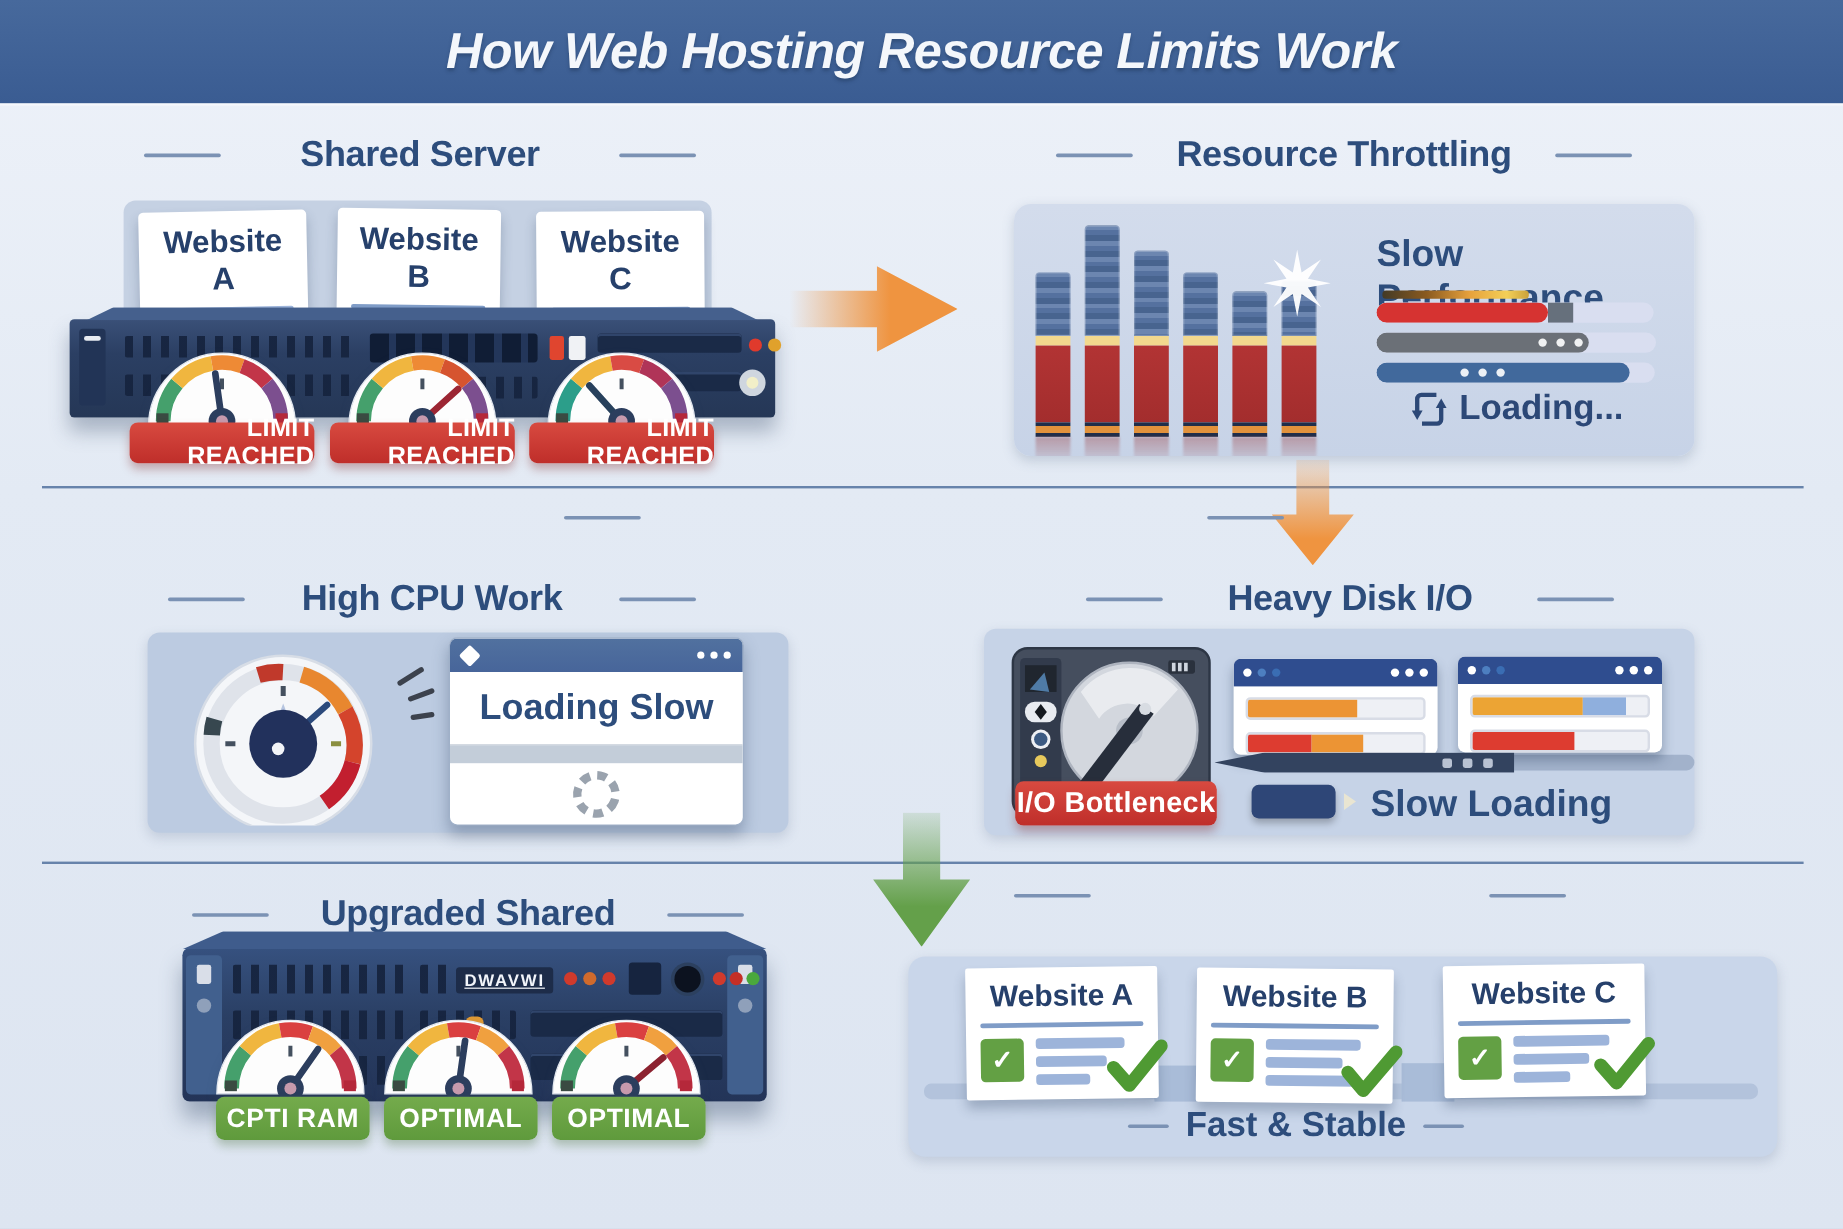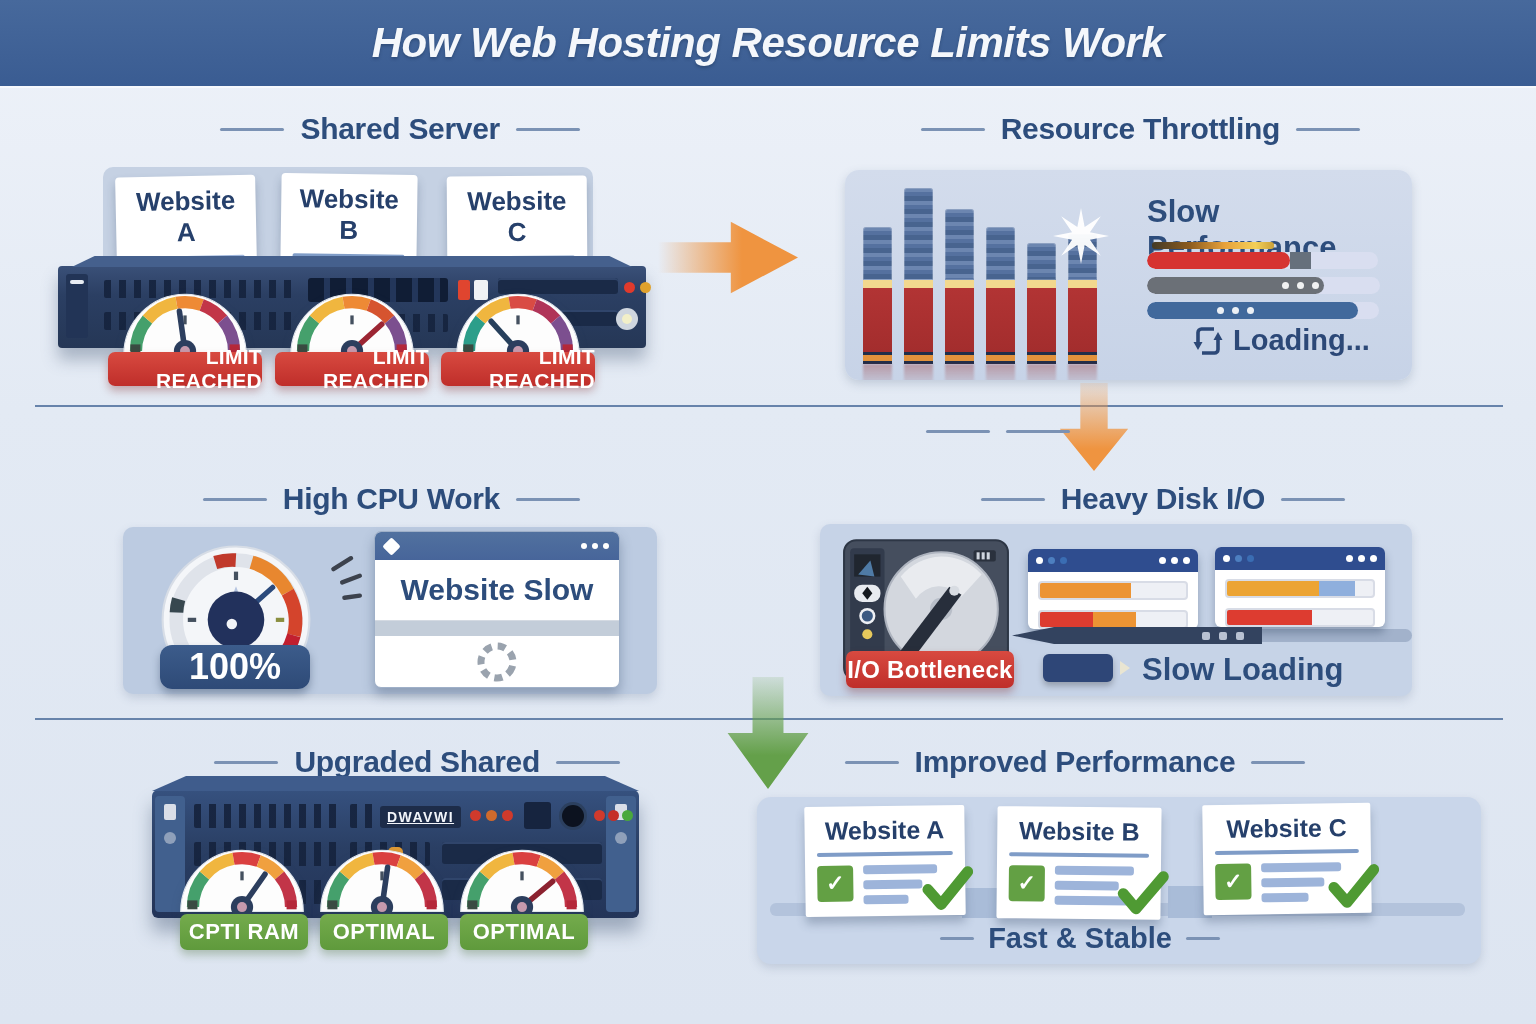--- a/index.html
+++ b/index.html
@@ -9,21 +9,21 @@
   .abs{position:absolute;}
 
   
   .banner{position:absolute;left:0;top:0;width:1536px;height:86px;
     background:linear-gradient(180deg,#47699c,#3a5c92);display:flex;align-items:center;justify-content:center;
     box-shadow:0 2px 0 rgba(255,255,255,.5);}
   .banner h1{margin:0;color:#f4f7fb;font-size:42px;font-weight:bold;letter-spacing:-.5px;
     text-shadow:0 2px 3px rgba(20,40,70,.35);font-style:italic;}
 
   
-  .sec-head{position:absolute;display:flex;align-items:center;justify-content:flex-end;gap:16px;color:#2d4d7c;}
+  .sec-head{position:absolute;display:flex;align-items:center;justify-content:space-between;gap:16px;color:#2d4d7c;}
   .sec-head .t{font-size:30px;font-weight:bold;letter-spacing:-.3px;white-space:nowrap;}
   .dash{height:3px;width:64px;background:#7b92b4;border-radius:2px;}
 
   
   .divider{position:absolute;height:2px;background:#51719e;opacity:.85;}
   .arrow-right{position:absolute;background:linear-gradient(90deg,rgba(239,148,64,0),#ef9440 60%);
     clip-path:polygon(0 32%,52% 32%,52% 8%,100% 50%,52% 92%,52% 68%,0 68%);}
   .arrow-down-orange{position:absolute;background:linear-gradient(180deg,rgba(239,148,64,.15),#ef9440 75%);
     clip-path:polygon(32% 0,68% 0,68% 52%,95% 52%,50% 100%,5% 52%,32% 52%);}
   .arrow-down-green{position:absolute;background:linear-gradient(180deg,rgba(100,160,74,.15),#64a04a 70%);
@@ -343,21 +343,21 @@
         </div>
     </div>
     <div class="sp-bar" style="left:302px;top:132px;width:232px;">
       <i style="left:0;width:91%;background:#41699c;border-radius:9px;"></i>
       <div class="sp-dots" style="left:30%;">
           <s></s>
           <s></s>
           <s></s>
         </div>
     </div>
-    <div class="loading-row" style="left:348px;top:154px;">
+    <div class="loading-row" style="left:331px;top:154px;">
       <svg width="30" height="32" viewBox="0 0 30 32">
         <path d="M21,4 H8.5 A3.5,3.5 0 0 0 5,7.5 V18" fill="none" stroke="#2c4877" stroke-width="3.6"></path>
         <polygon points="0.5,17 9.5,17 5,25" fill="#2c4877"></polygon>
         <path d="M9,28 H21.5 A3.5,3.5 0 0 0 25,24.5 V14" fill="none" stroke="#2c4877" stroke-width="3.6"></path>
         <polygon points="20.5,15 29.5,15 25,7" fill="#2c4877"></polygon>
       </svg>
       <span>Loading...</span>
     </div>
   </div>
 
@@ -386,40 +386,39 @@
     <path d="M135.2,94.8 A57,57 0 0 1 112.7,126.7" fill="none" stroke="#c21f2f" stroke-width="13"></path>
     <path d="M23.2,73 A57,57 0 0 1 25.3,60.2" fill="none" stroke="#37474f" stroke-width="13"></path>
     <line x1="80" y1="34" x2="80" y2="42" stroke="#44505f" stroke-width="4"></line>
     <line x1="34" y1="80" x2="42" y2="80" stroke="#44505f" stroke-width="4"></line>
     <line x1="118" y1="80" x2="126" y2="80" stroke="#8a8f40" stroke-width="4"></line>
     <polygon points="80,48 70,74 90,74" fill="#aebfdd" opacity=".9"></polygon>
     <line x1="80" y1="80" x2="115" y2="49" stroke="#2b4a7c" stroke-width="5" stroke-linecap="round"></line>
     <circle cx="80" cy="80" r="27" fill="#22315c"></circle>
     <circle cx="76" cy="84" r="5" fill="#f2f4f8"></circle>
   </svg>
-  <div class="badge-100" style="left:160px;top:645px;width:150px;height:44px;">100%</div>
 
   <svg class="abs" style="left:318px;top:545px;" width="66" height="66" viewBox="0 0 60 60">
     <g stroke="#3c424d" stroke-width="4" stroke-linecap="round">
       <line x1="14" y1="22" x2="30" y2="12"></line>
       <line x1="22" y1="34" x2="38" y2="28"></line>
       <line x1="24" y1="48" x2="38" y2="46"></line>
     </g>
   </svg>
 
   <div class="browser" style="left:374px;top:531px;width:246px;height:157px;">
     <div class="tb">
       <span class="diamond"></span>
       <span class="dotgrp">
           <s></s>
           <s></s>
           <s></s>
         </span>
     </div>
-    <div class="b-row-text">Website Slow</div>
+    <div class="b-row-text">Loading Slow</div>
     <div class="b-row-gray"></div>
     <div class="b-row-spin">
       <svg width="46" height="46" viewBox="0 0 46 46">
         <circle cx="23" cy="23" r="16" fill="none" stroke="#9aa3ae" stroke-width="7" stroke-dasharray="8 6" transform="rotate(20 23 23)"></circle>
       </svg>
     </div>
   </div>
 
   <div class="sec-head" style="left:905px;top:482px;width:440px;">
     <span class="dash"></span>
@@ -593,21 +592,20 @@
     <circle cx="60" cy="62" r="10" fill="#2c3e5e"></circle>
       <circle cx="60" cy="62" r="4.5" fill="#c79aad"></circle>
   </svg>
 
   <div class="badge green" style="left:180px;top:914px;width:128px;height:36px;">CPTI RAM</div>
   <div class="badge green" style="left:320px;top:914px;width:128px;height:36px;">OPTIMAL</div>
   <div class="badge green" style="left:460px;top:914px;width:128px;height:36px;">OPTIMAL</div>
 
   <div class="sec-head" style="left:845px;top:745px;width:460px;">
     <span class="dash"></span>
-    <span class="t">Improved Performance</span>
     <span class="dash"></span>
   </div>
 
   <div class="mid-panel" style="left:757px;top:797px;width:724px;height:167px;background:#c9d6ea;border-radius:14px;"></div>
   <div class="gray-step" style="left:770px;top:903px;width:695px;height:13px;border-radius:6px;background:#b3c3dc;"></div>
   <div class="gray-step" style="left:962px;top:888px;width:40px;height:30px;"></div>
   <div class="gray-step" style="left:1168px;top:886px;width:44px;height:32px;"></div>
 
   <div class="imp-card site-card" style="left:805px;top:806px;width:160px;height:110px;transform:rotate(-.8deg);">
     <div class="ttl">Website A</div>

